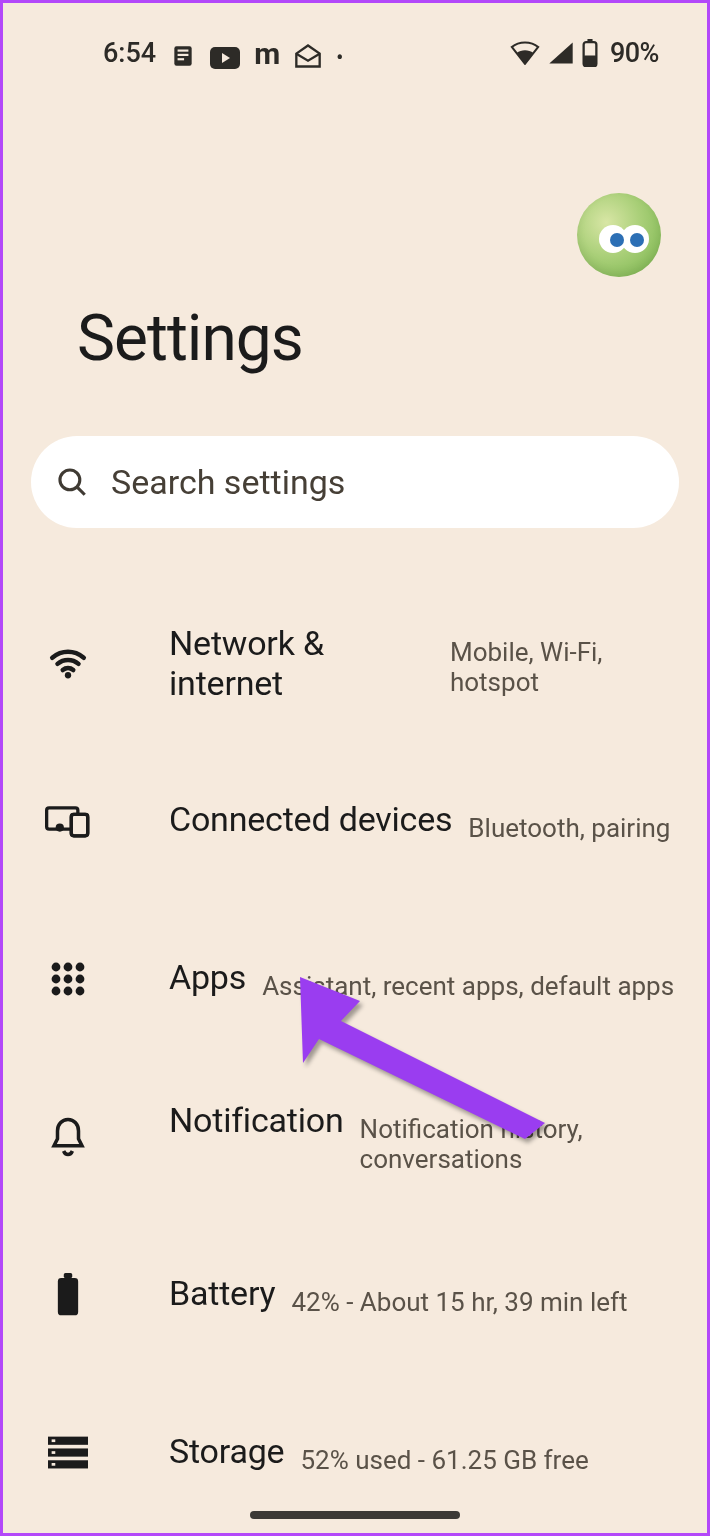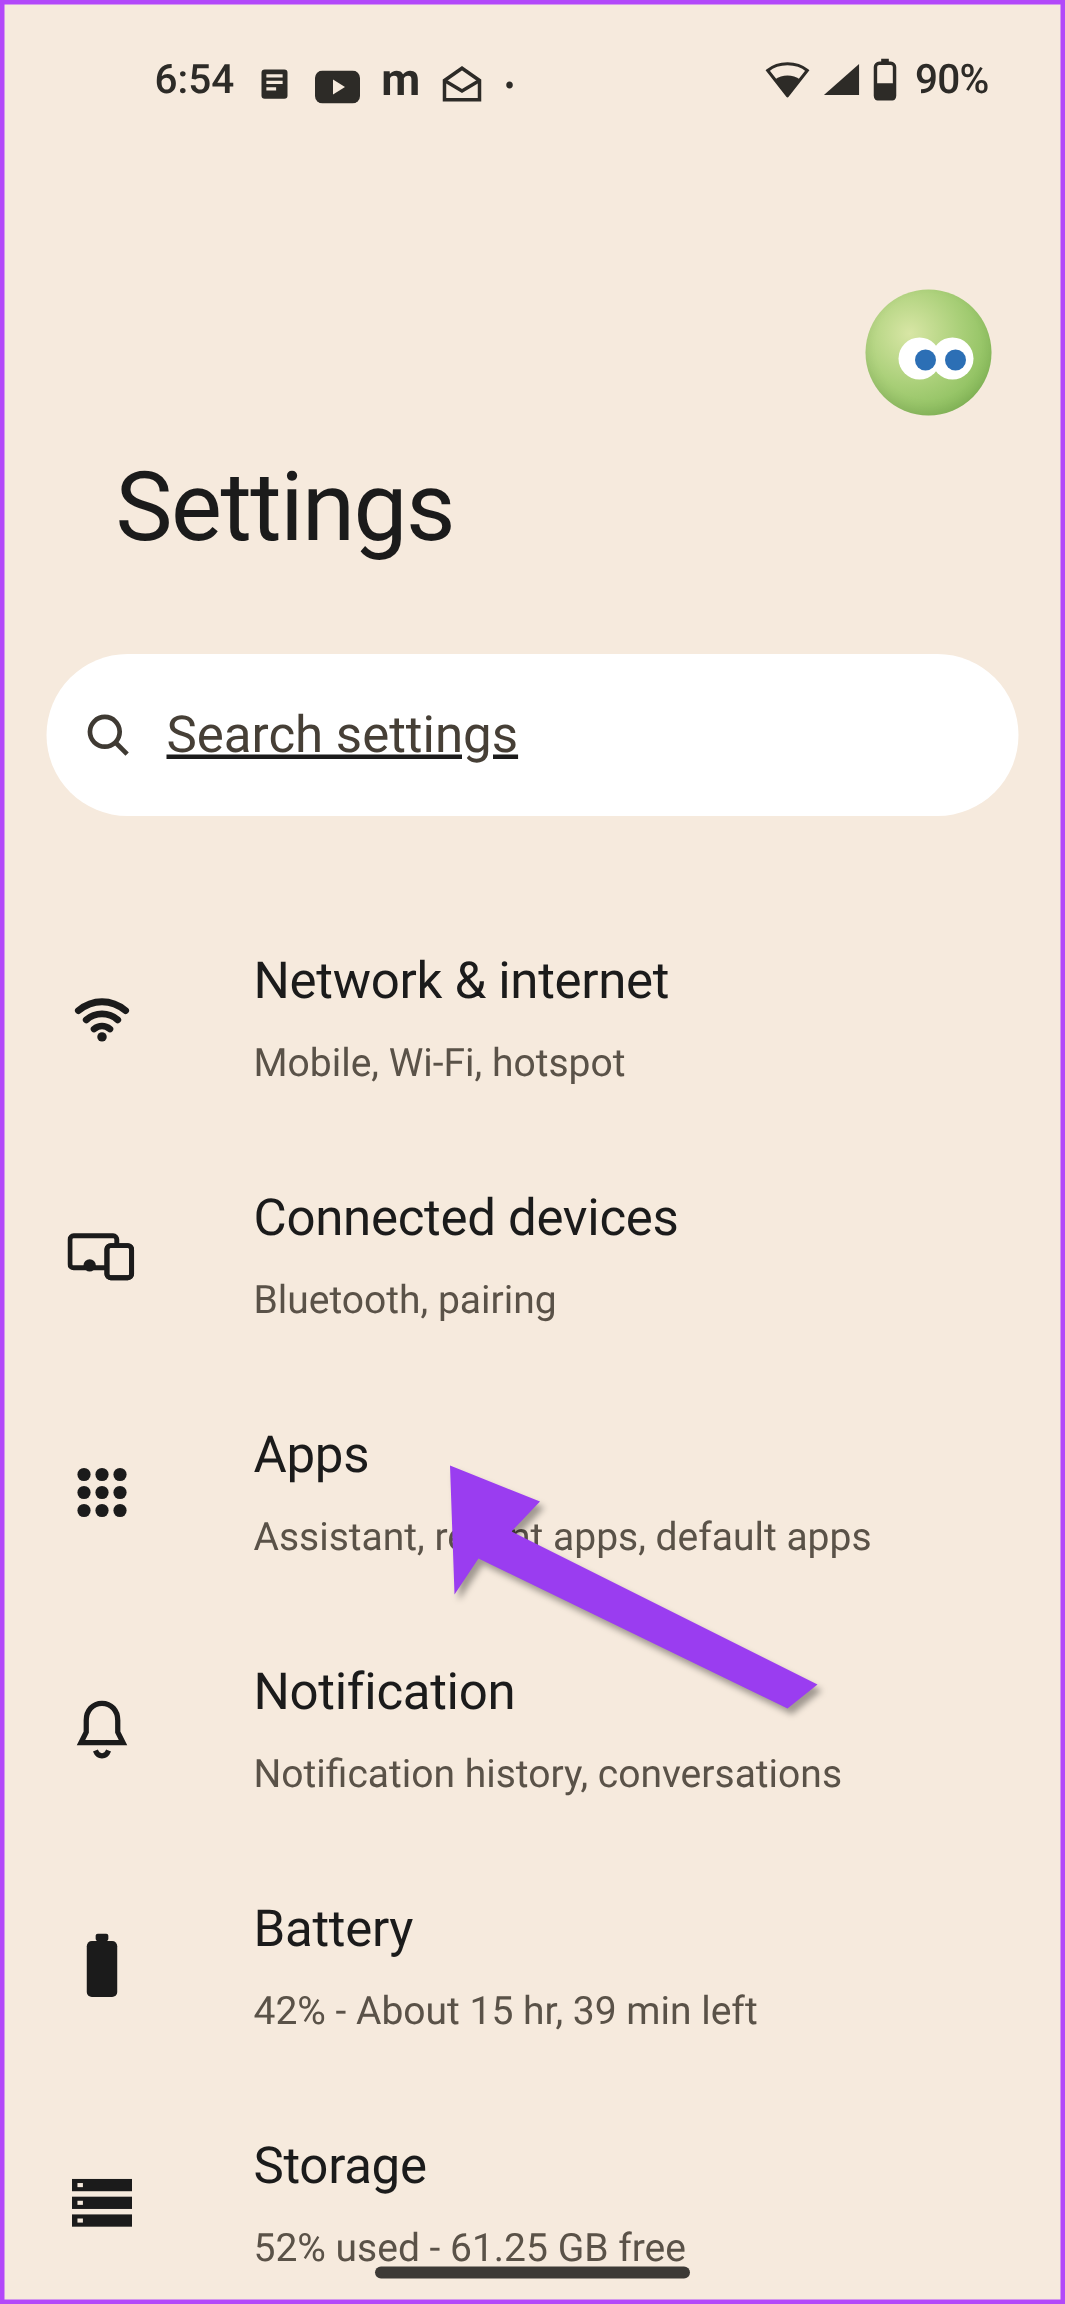--- a/index.html
+++ b/index.html
@@ -59,26 +59,25 @@
     color: #1b1b1b;
     padding: 218px 0 0 74px;
     letter-spacing: -1px;
   }
 
   
   .search-bar {
     margin: 60px 28px 0 28px;
     background: #ffffff;
     border-radius: 60px;
-    height: 108px;
+    height: 92px;
     display: flex;
     align-items: center;
     padding: 0 24px;
     gap: 22px;
-    text-decoration: underline;
   }
   .search-bar .placeholder {
     color: #463f36;
     font-size: 34px;
   }
 
   
   .settings-list { padding-top: 56px; }
   .item {
     display: flex;
@@ -88,23 +87,23 @@
     min-height: 158px;
   }
   .item .icon-slot {
     width: 130px;
     display:flex;
     align-items:center;
     justify-content:center;
     color:#1b1b1b;
     flex-shrink:0;
   }
-  .item .texts { display:flex; flex-direction:column; gap:16px; padding-right:20px;}
+  .item .texts { display:flex; flex-direction:row; gap:16px; padding-right:20px;}
   .item .title { font-size: 34px; color:#1b1b1b; font-weight:450; letter-spacing:-0.2px;}
-  .item .sub { font-size: 26px; color:#5a5248; margin-top:4px;}
+  .item .sub { font-size: 26px; color:#5a5248; margin-top:14px;}
 
   
   .arrow-annot {
     position:absolute;
     left: 262px;
     top: 964px;
     pointer-events:none;
     filter: drop-shadow(3px 4px 2px rgba(0,0,0,0.35));
   }
 

